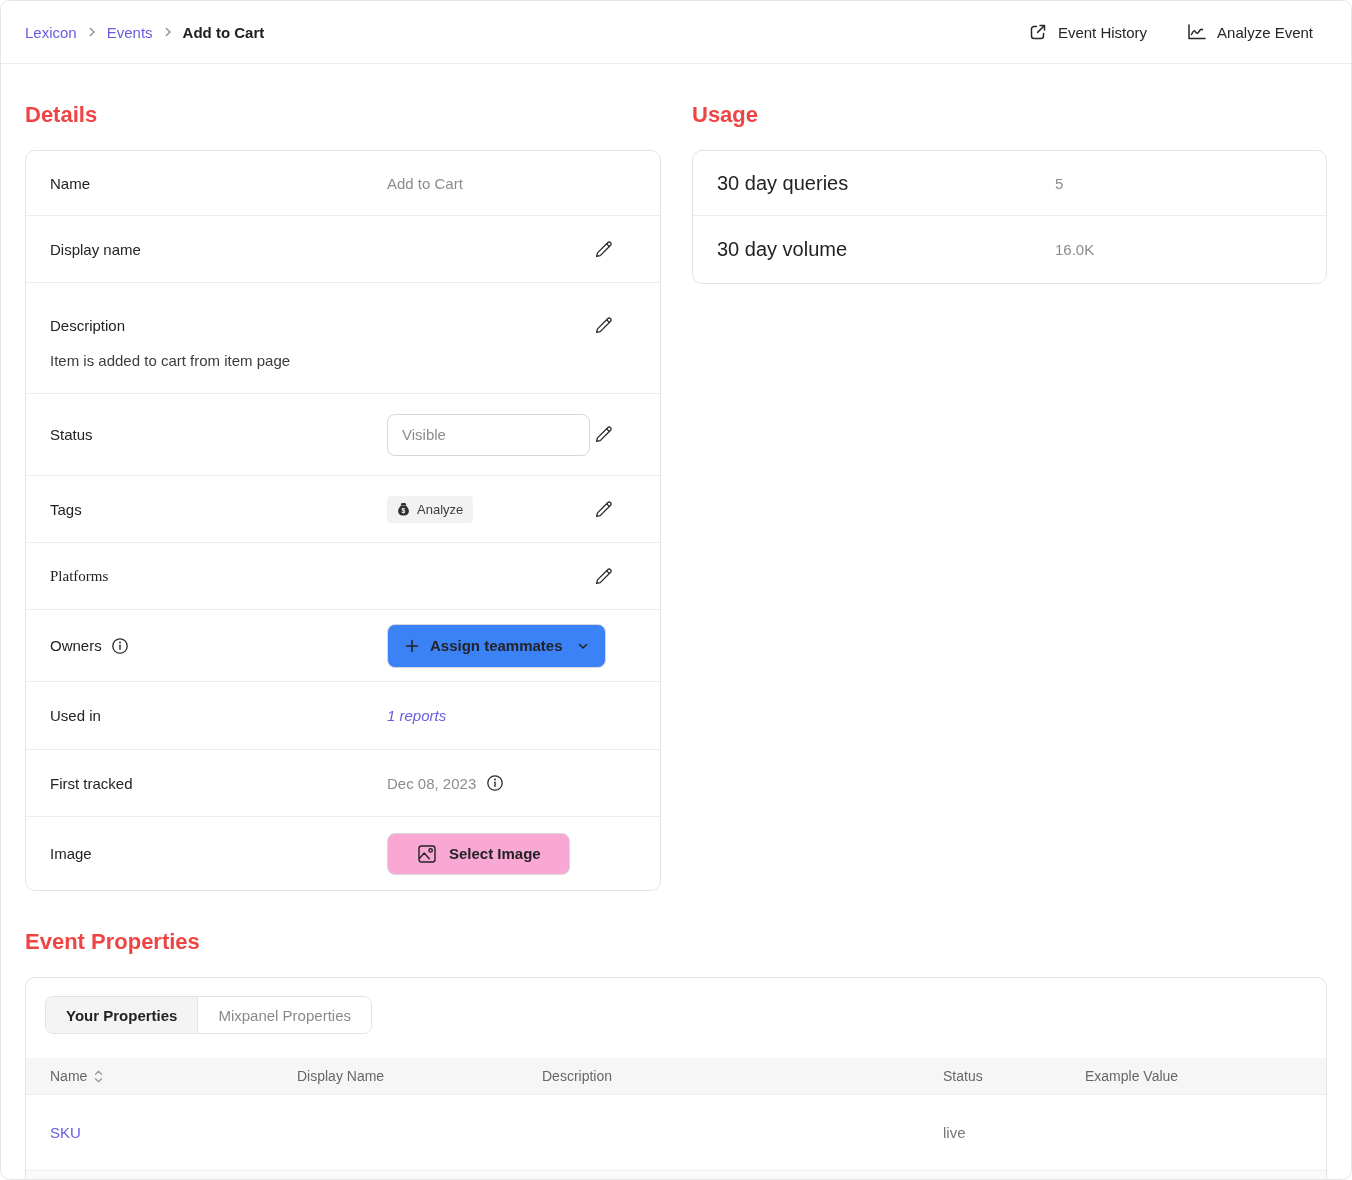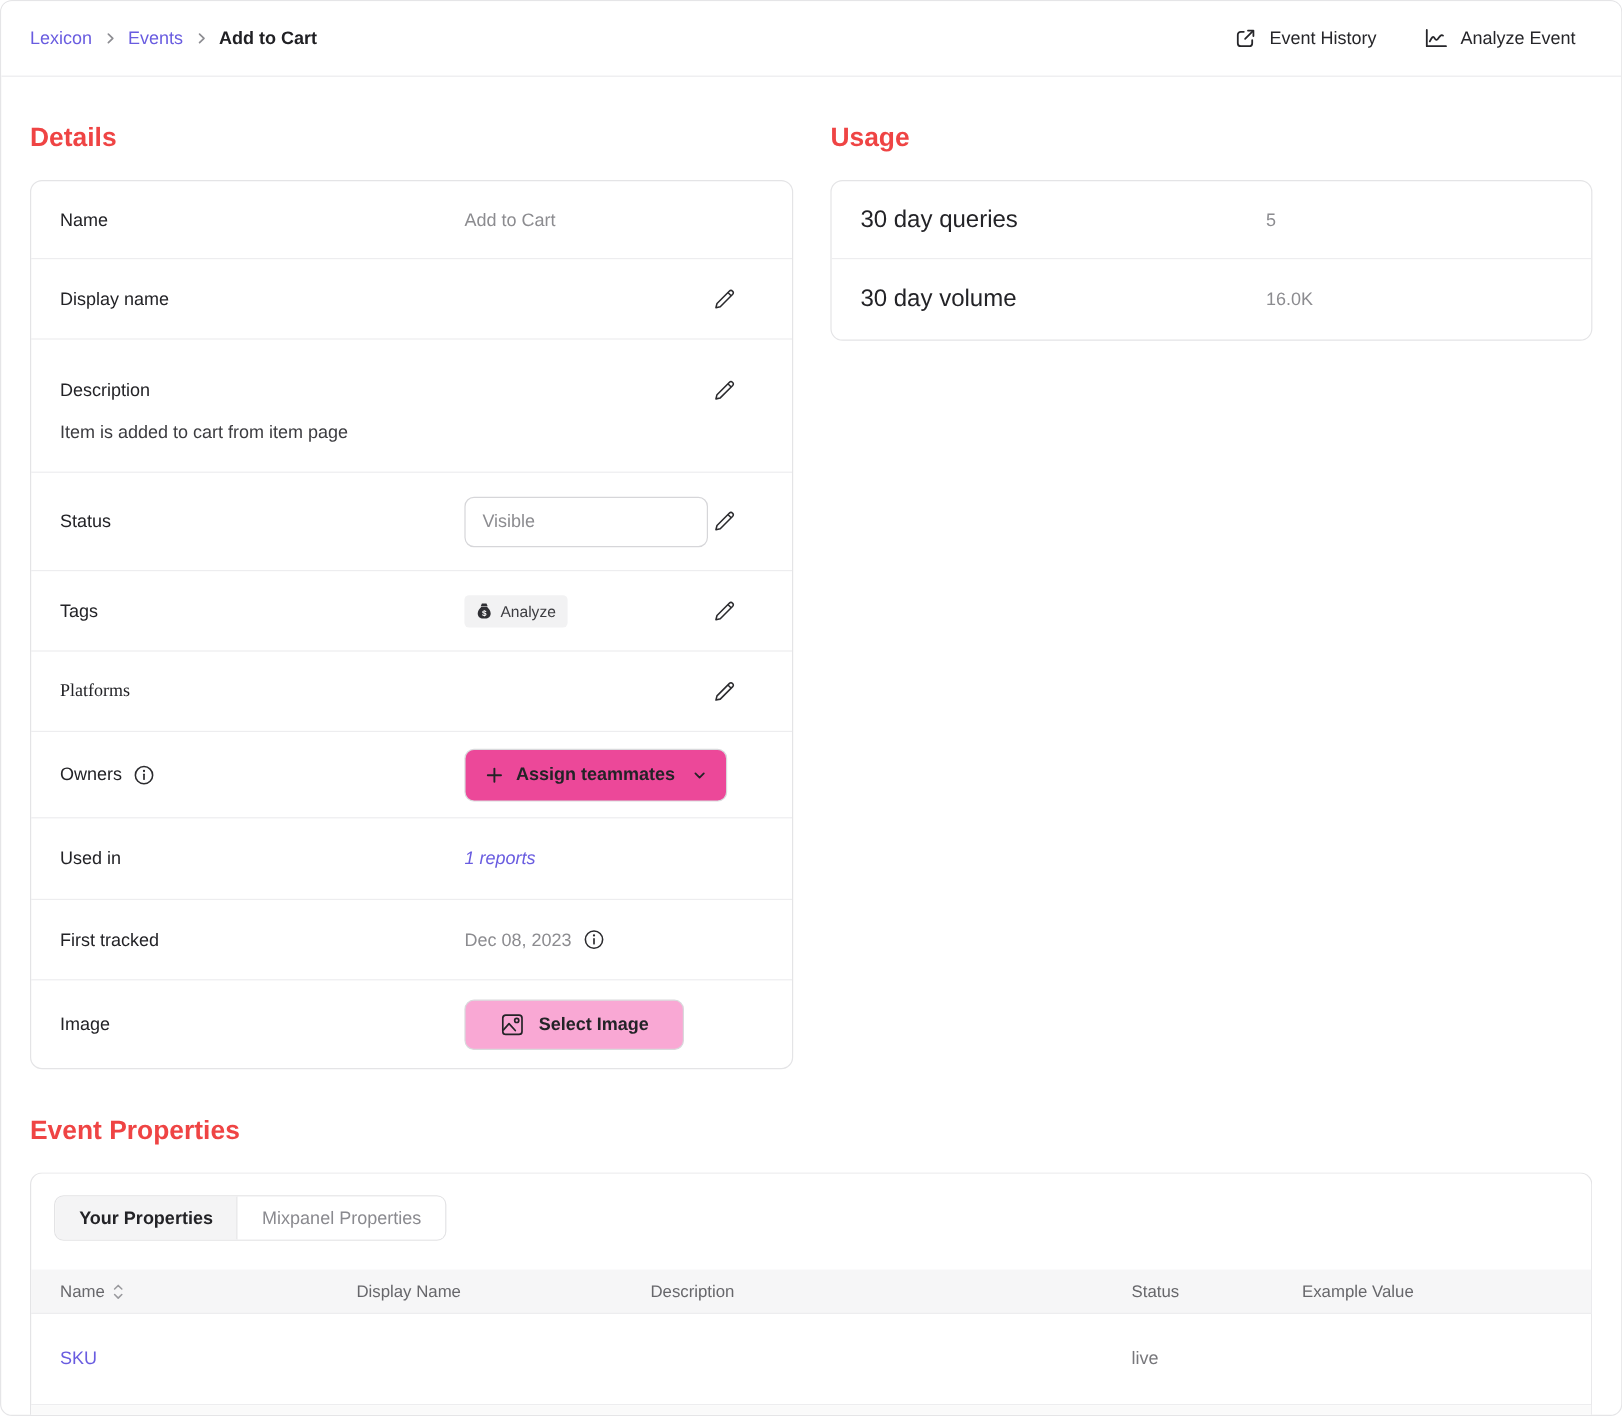--- a/index.html
+++ b/index.html
@@ -68,21 +68,21 @@
   }
   .tag-chip {
     display: inline-flex; align-items: center; gap: 7px;
     background: #f2f2f3; border-radius: 4px; padding: 6px 10px;
     font-size: 13px; color: #3d3d41; cursor: pointer;
   }
   .owners-label-wrap { display: flex; align-items: center; gap: 9px; width: 337px; flex: none; }
   .owners-label-wrap .dlabel { width: auto; }
   .assign-btn {
     display: flex; align-items: center; gap: 10px; height: 44px; padding: 0 16px;
-    border: 1px solid #d9d9dc; border-radius: 8px; background: #ec4899; cursor: pointer;
+    border: 1px solid #d9d9dc; border-radius: 8px; background: #3b82f6; cursor: pointer;
     font-size: 15px; font-weight: 600; color: #232327; font-family: inherit;
   }
   .assign-btn .chev { margin-left: 4px; display: flex; }
   .link { color: #695CE0; font-size: 15px; text-decoration: none; cursor: pointer; font-style: italic; }
   .first-tracked-wrap { display: flex; align-items: center; gap: 10px; }
   .select-image-btn {
     display: flex; align-items: center; gap: 11px; height: 42px; padding: 0 28px;
     border: 1px solid #d9d9dc; border-radius: 8px; background: #f9a8d4; cursor: pointer;
     font-size: 15px; font-weight: 600; color: #232327; font-family: inherit;
   }

